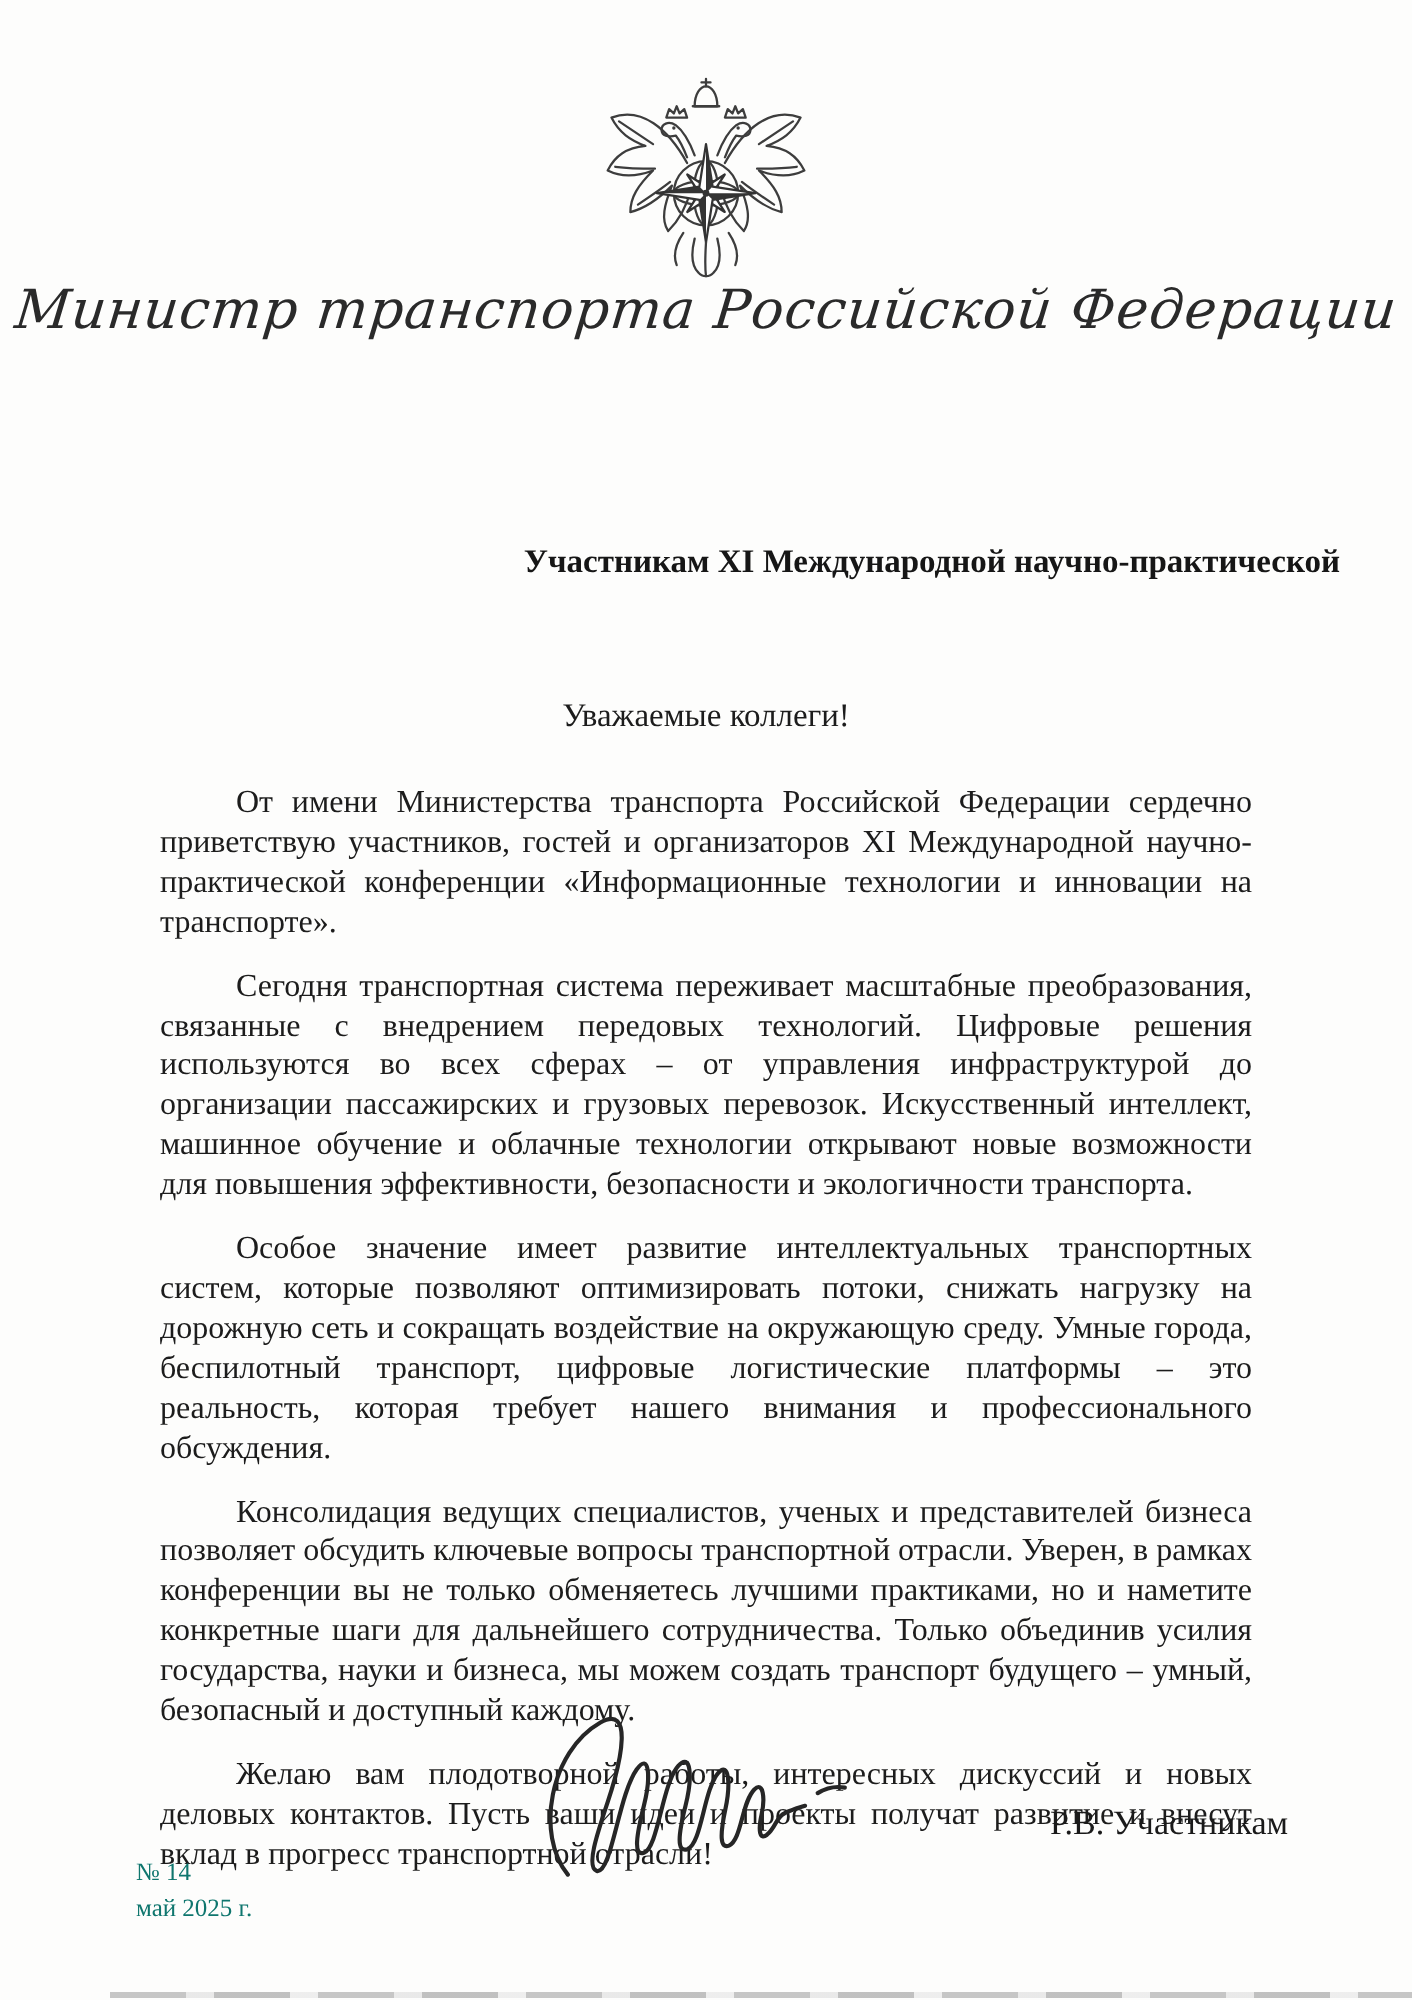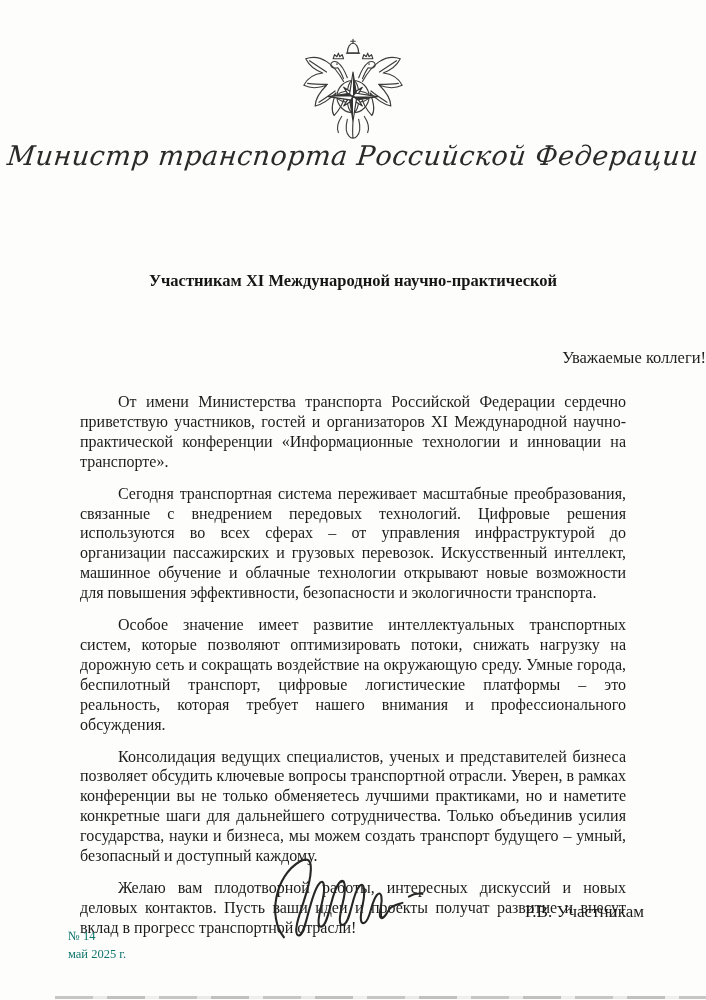--- a/index.html
+++ b/index.html
@@ -27,30 +27,30 @@
     font-style:italic;
     font-size:27px;
     letter-spacing:0.5px;
     color:#2a2a2a;
     transform:skewX(-6deg);
     white-space:nowrap;
   }
   .address {
     position:absolute;
     top:270px; left:36px; right:36px;
-    text-align:center;
+    text-align:right;
     font-weight:bold;
     font-size:16.5px;
     line-height:21.5px;
     color:#161616;
   }
   .salutation {
     position:absolute;
     top:348px; left:0; right:0;
-    text-align:right;
+    text-align:center;
     font-size:16.5px;
   }
   .body-text {
     position:absolute;
     top:380px; left:68px; width:570px;
     font-size:16px;
     line-height:19.9px;
     text-align:justify;
   }
   .body-text p { margin:12px; text-indent:38px; }

